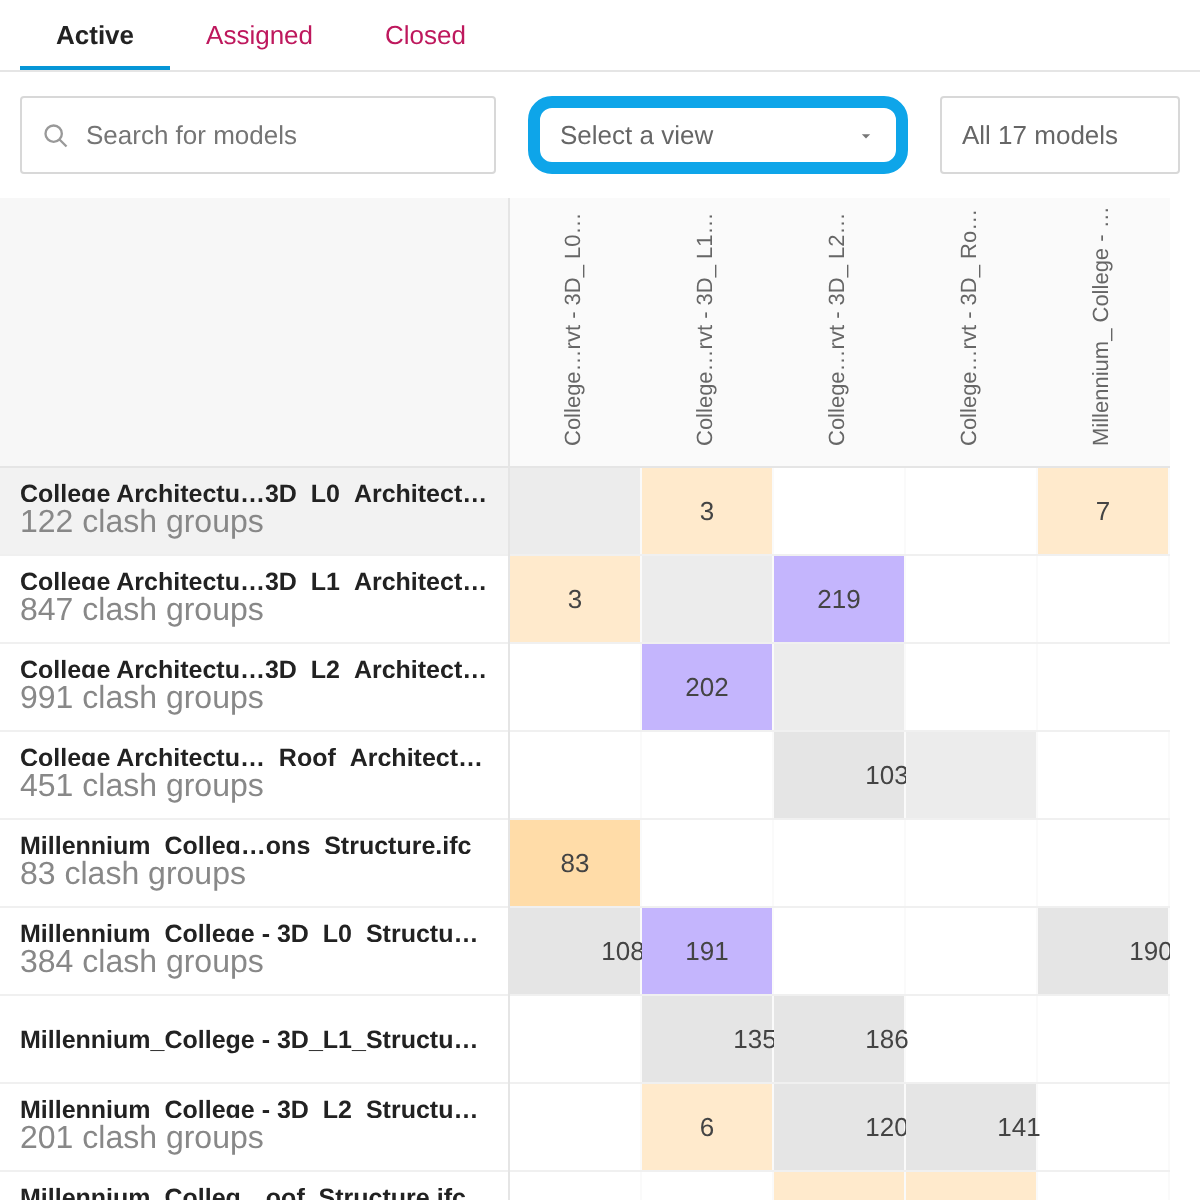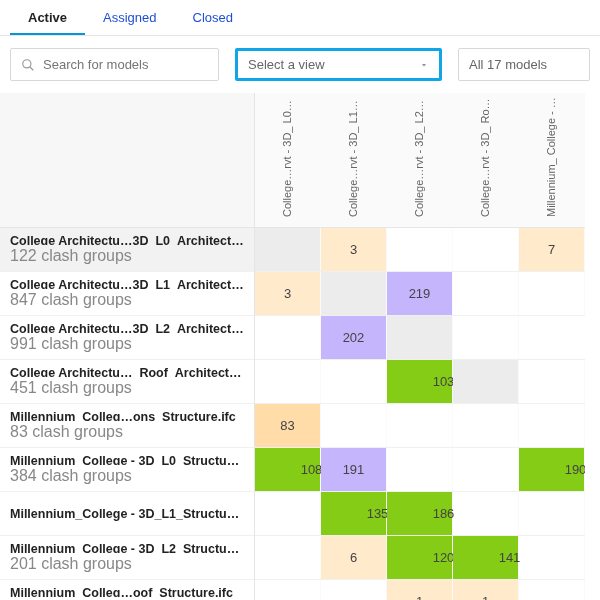--- a/index.html
+++ b/index.html
@@ -1,47 +1,47 @@
 <!DOCTYPE html>
 <html><head>
 <meta charset="utf-8">
 <style>
 * { box-sizing: border-box; margin: 0; padding: 0; }
 body { font-family: -apple-system, BlinkMacSystemFont, "Segoe UI", Arial, sans-serif; font-size: 13px; color: #333; background: #fff; width: 600px; height: 600px; overflow: hidden; }
 
 .tabs { display: flex; border-bottom: 1px solid #e5e5e5; padding: 0 10px; }
-.tab { padding: 10px 18px 8px; color: #1d4ed8; cursor: pointer; border-bottom: 2px solid transparent; }
+.tab { padding: 10px 18px 8px; color: #be185d; cursor: pointer; border-bottom: 2px solid transparent; }
 .tab.active { color: #222; font-weight: 700; border-bottom-color: #0696d7; }
 
 .controls { display: flex; gap: 16px; padding: 12px 10px; }
 .search-box { flex: 1; display: flex; align-items: center; border: 1px solid #d8d8d8; border-radius: 2px; padding: 6px 10px; color: #888; }
 .search-box svg { margin-right: 8px; flex-shrink: 0; }
 .search-box input { border: none; outline: none; font-size: 13px; width: 100%; color: #3b82f6; }
-.select-box { width: 207px; display: flex; align-items: center; justify-content: space-between; border: 3px solid #0ea5e9; border-radius: 2px; padding: 6px 10px; color: #666; cursor: pointer; }
-.models-box { width: 132px; display: flex; align-items: center; border: 1px solid #d8d8d8; border-radius: 2px; padding: 6px 10px; color: #666; }
+.select-box { width: 190px; display: flex; align-items: center; justify-content: space-between; border: 6px solid #0ea5e9; border-radius: 12px; padding: 6px 10px; color: #666; cursor: pointer; }
+.models-box { width: 120px; display: flex; align-items: center; border: 1px solid #d8d8d8; border-radius: 2px; padding: 6px 10px; color: #666; }
 
 .matrix { display: flex; }
 .row-headers { width: 255px; flex-shrink: 0; border-right: 1px solid #e5e5e5; }
 .corner { height: 135px; background: #f7f7f7; border-bottom: 1px solid #e5e5e5; }
 .row-header { padding: 6px 10px; border-bottom: 1px solid #f0f0f0; height: 44px; display: flex; flex-direction: column; justify-content: center; }
 .row-header:nth-child(2) { background: #f2f2f2; }
 .row-title { font-size: 12.5px; color: #222; font-weight: 550; white-space: nowrap; overflow: hidden; text-overflow: ellipsis; }
 .row-sub { font-size: 16px; color: #888; margin-top: 2px; }
 
 .grid { overflow: hidden; }
 .col-headers { display: flex; height: 135px; background: #fafafa; border-bottom: 1px solid #e5e5e5; }
 .col-header { width: 66px; flex-shrink: 0; display: flex; align-items: flex-end; justify-content: center; padding-bottom: 10px; }
 .col-header span { display: block; transform: rotate(180deg); writing-mode: vertical-rl; font-size: 11px; color: #666; line-height: 1.25; white-space: nowrap; max-height: 120px; overflow: hidden; text-overflow: ellipsis; }
 
 .cells-row { display: flex; height: 44px; border-bottom: 1px solid #f0f0f0; }
 .cell { width: 66px; flex-shrink: 0; display: flex; align-items: center; justify-content: center; font-size: 13px; color: #444; border-right: 1px solid #fafafa; }
 .cell.diag { background: #ececec; }
 .cell.v1 { background: #ffeacc; }
 .cell.v2 { background: #ffdca8; }
-.cell.v3 { background: #84cc16; padding-left: 48px; }
+.cell.v3 { background: #e5e5e5; padding-left: 48px; }
 .cell.v4 { background: #c4b5fd; }
 </style>
 </head>
 <body>
 
 <div class="tabs">
   <div class="tab active">Active</div>
   <div class="tab">Assigned</div>
   <div class="tab">Closed</div>
 </div>

